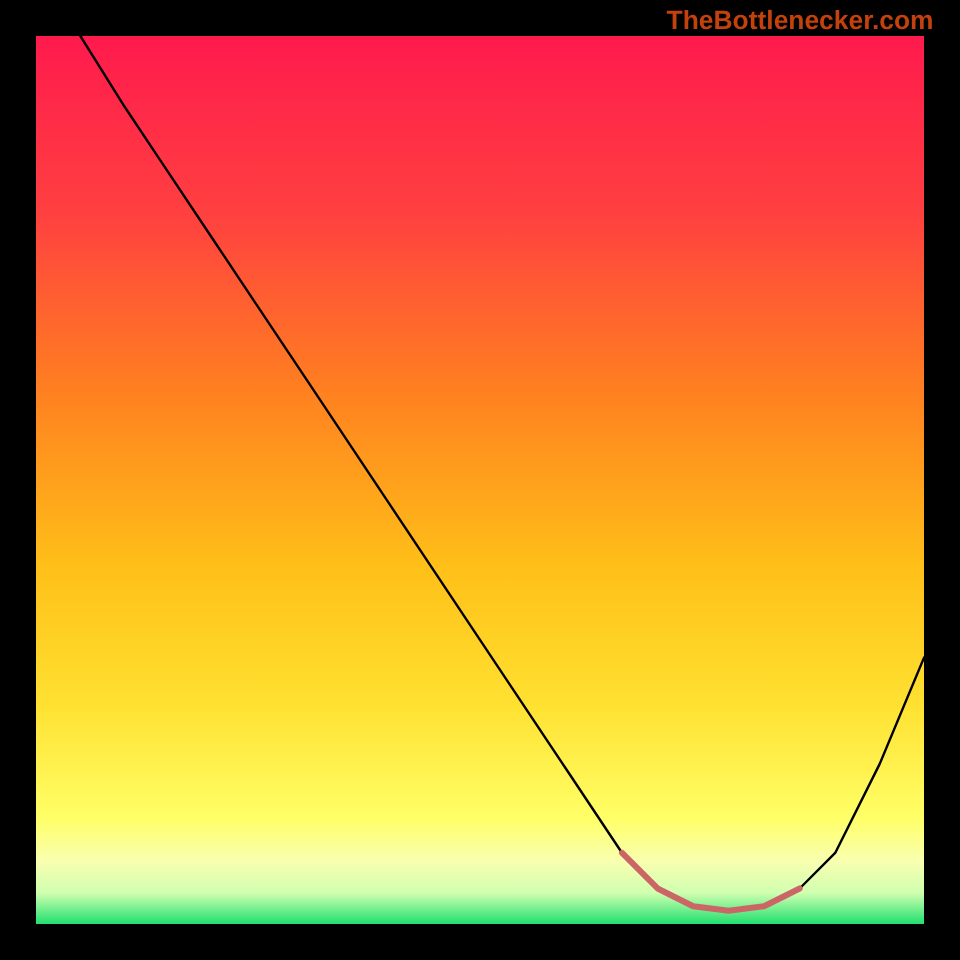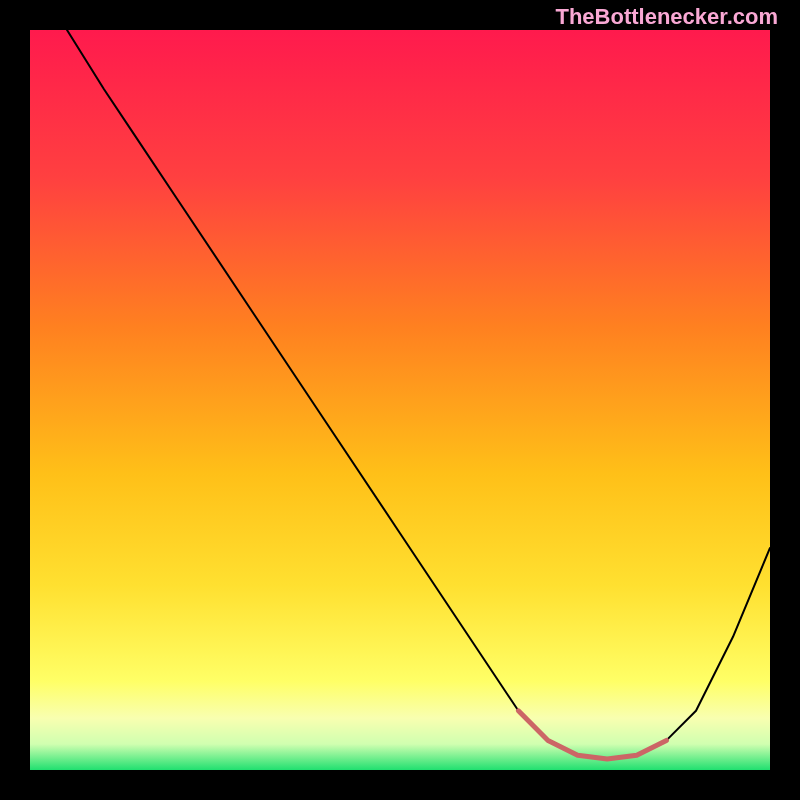--- a/index.html
+++ b/index.html
@@ -10,21 +10,21 @@
     background: #000;
     font-family: Arial, sans-serif;
     position: relative;
   }
   .watermark {
     position: absolute;
     top: 4px;
     right: 22px;
     font-size: 22px;
     font-weight: bold;
-    color: #f9a8d4;
+    color: #c2410c;
     z-index: 10;
   }
   .plot-outer {
     position: absolute;
     left: 30px;
     top: 30px;
     width: 740px;
     height: 740px;
     background: #000;
   }

